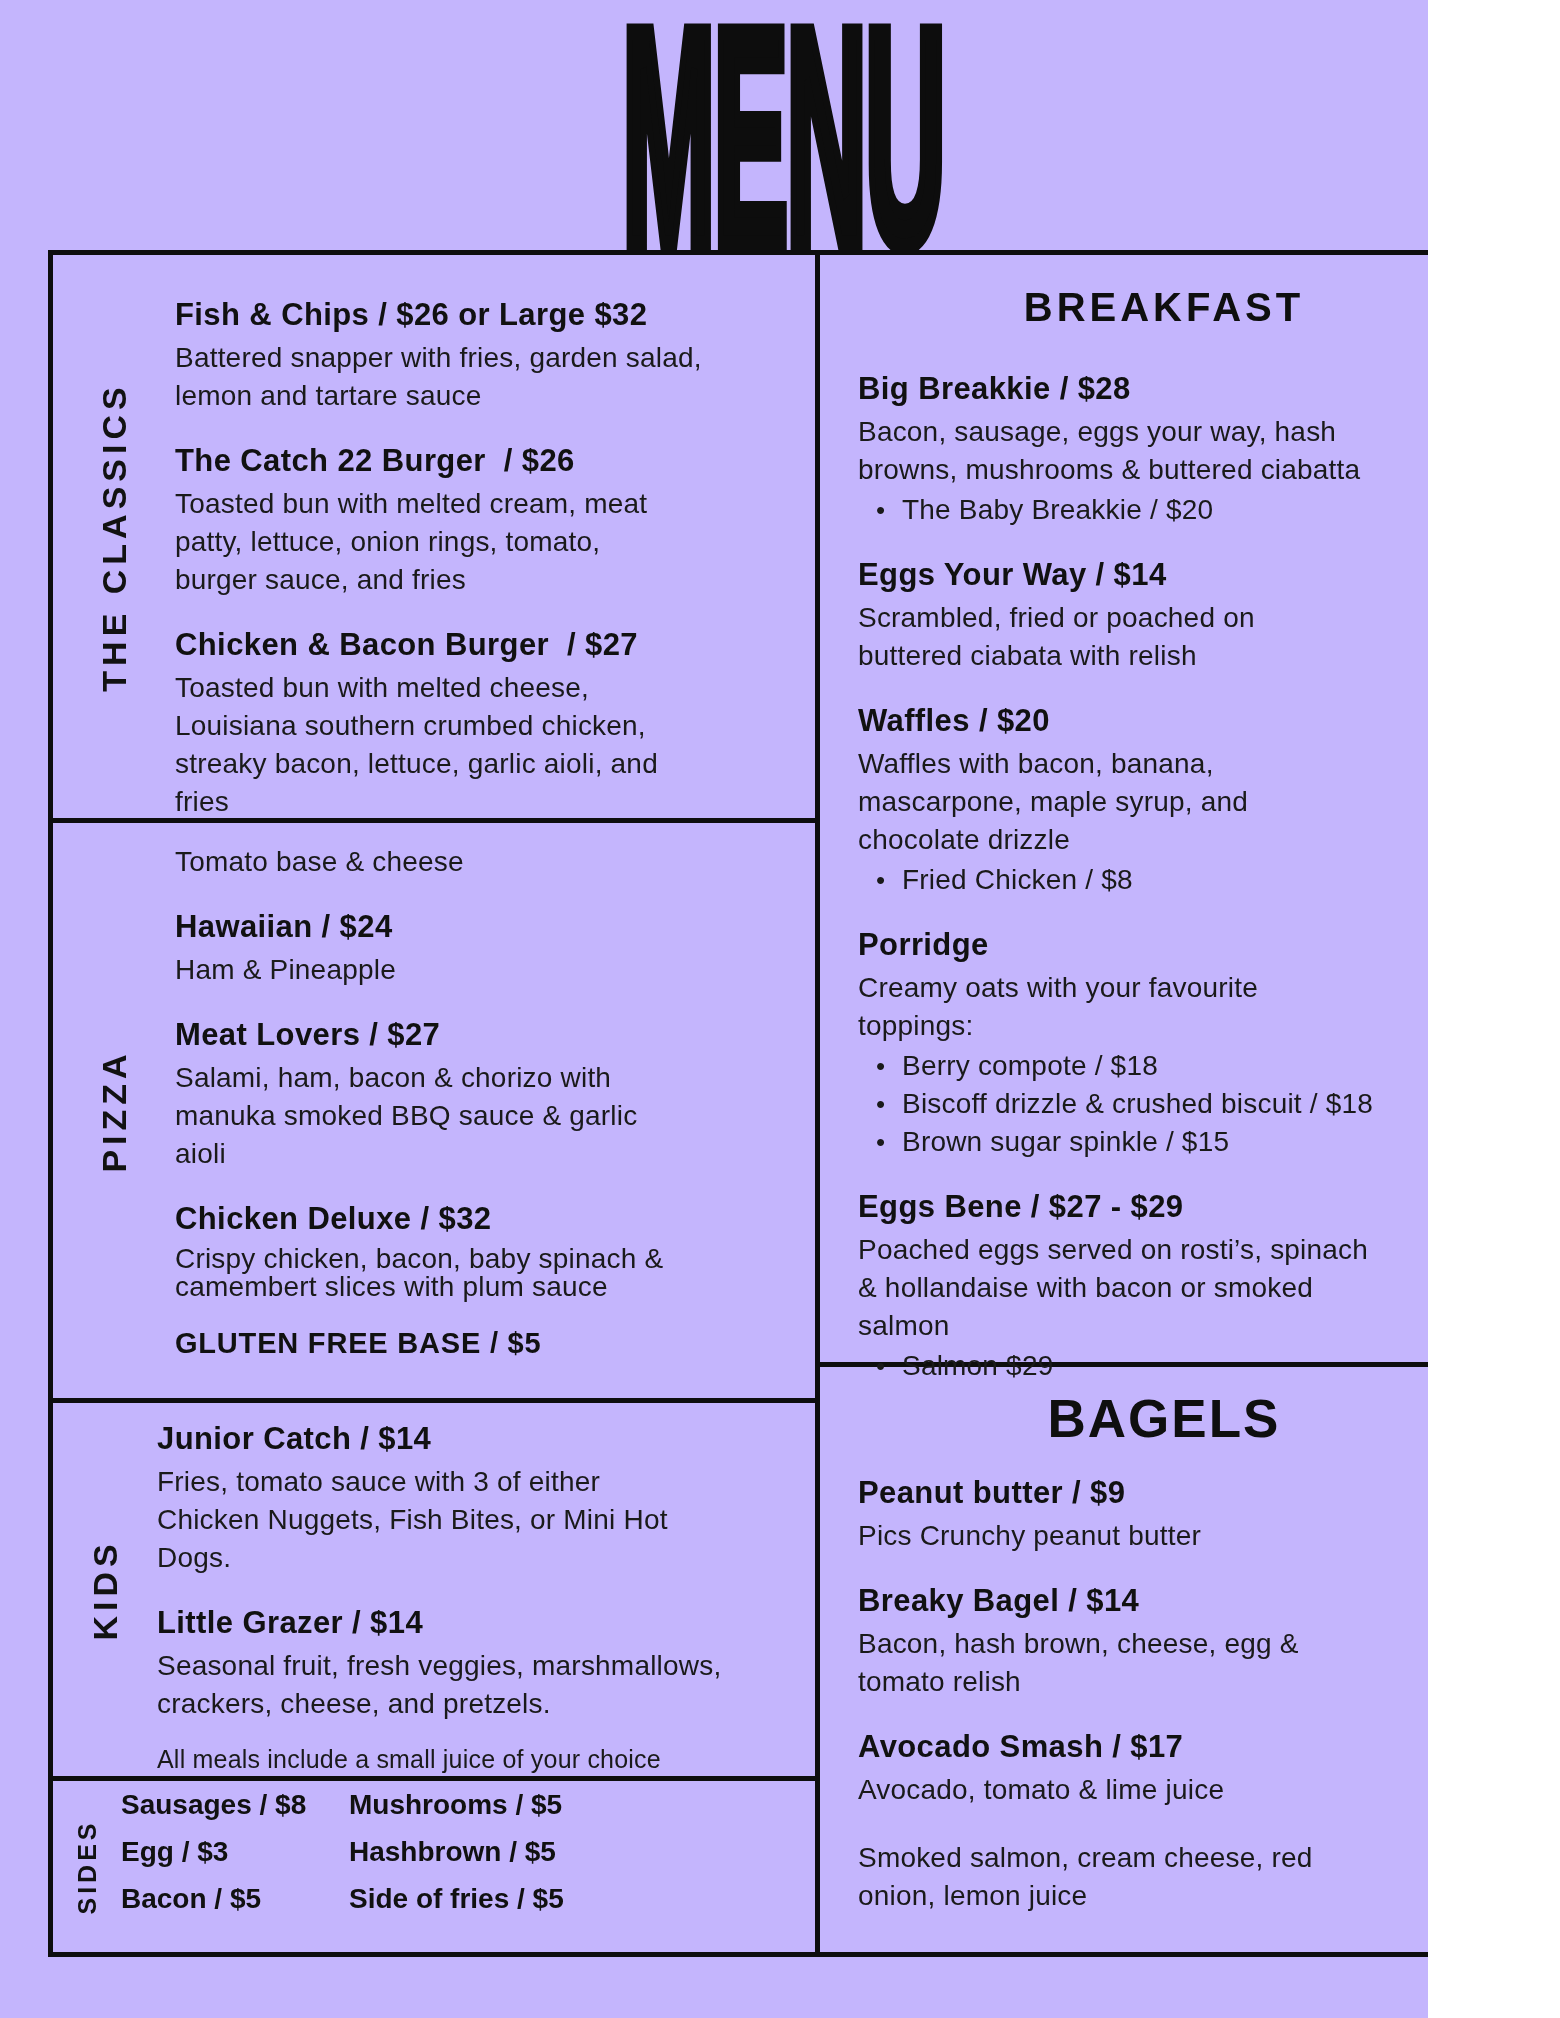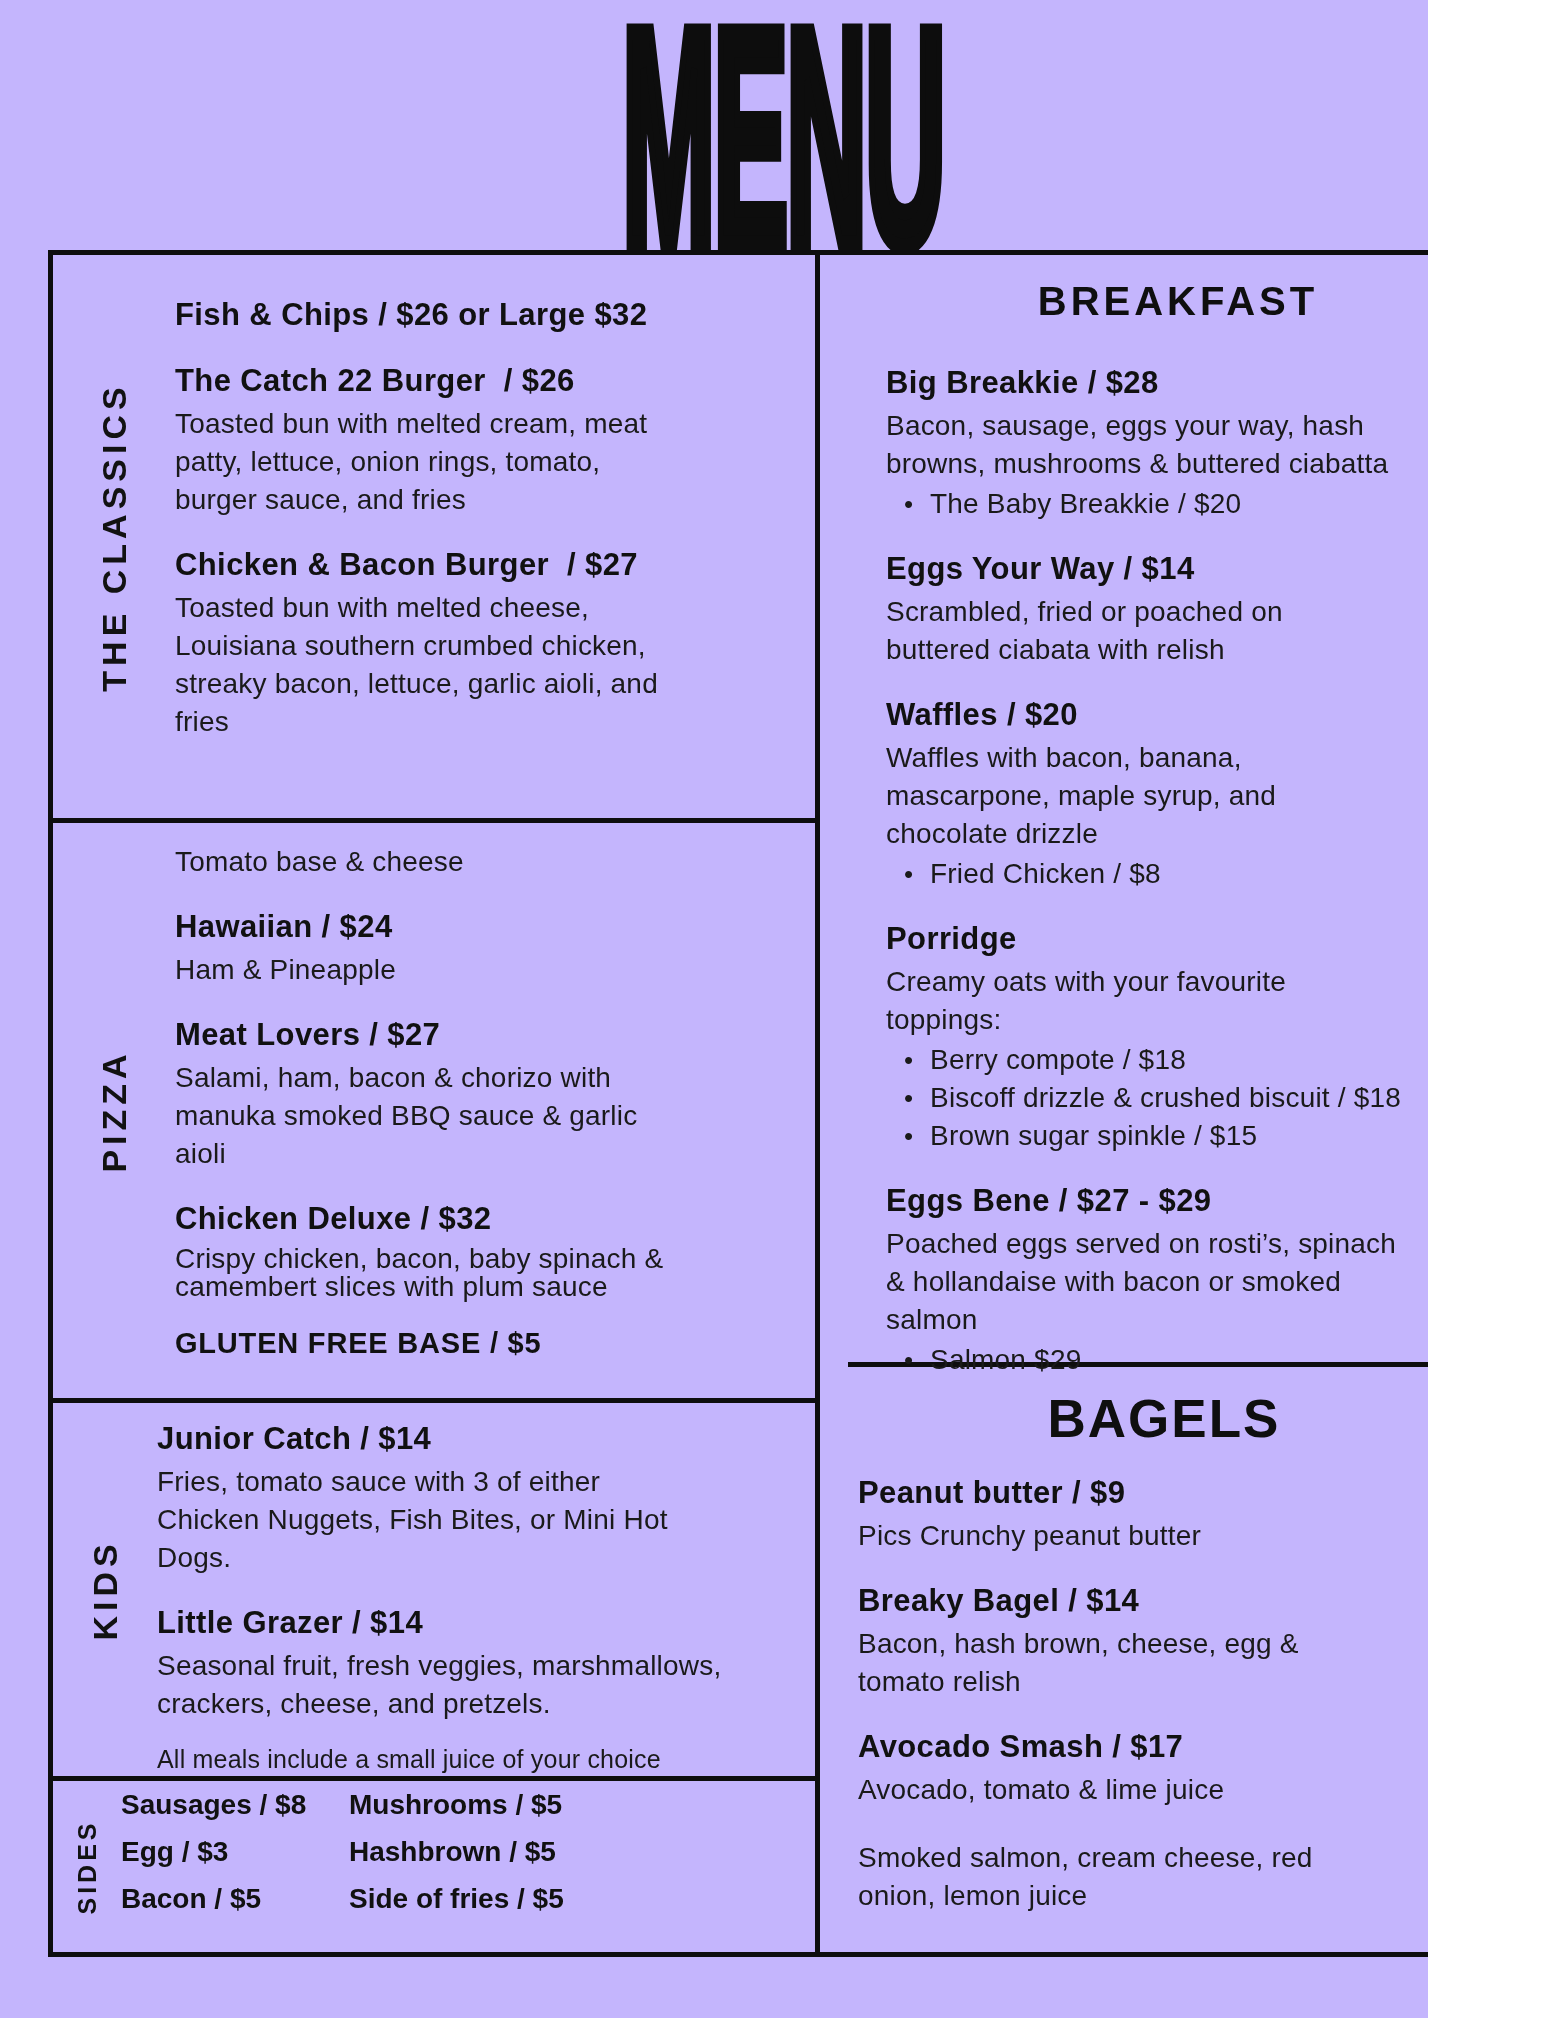--- a/index.html
+++ b/index.html
@@ -54,21 +54,21 @@
   .bullet-row{position:relative;font-size:28px;line-height:38px;padding-left:44px;letter-spacing:0.2px;color:#1a1a1a;}
   .bullet-row::before{content:"•";position:absolute;left:18px;top:0;font-size:26px;}
   .note-line{margin-top:26px;font-weight:700;font-size:29px;letter-spacing:0.8px;color:#111;}
   .footnote{margin-top:22px;font-size:25px;letter-spacing:0.2px;color:#1a1a1a;}
   
   .sides-grid{flex:1;display:flex;}
   .sides-col{display:flex;flex-direction:column;}
   .sides-col-1{width:228px;min-width:228px;}
   .side-item{font-weight:700;font-size:28px;line-height:47px;color:#111;}
   
-  .sec-breakfast{padding:22px 30px 0 38px;margin-left:28px;}
+  .sec-breakfast{padding:28px 30px 0 38px;}
   .sec-bagels{padding:24px 30px 0 38px;}
   .col-header{text-align:center;font-weight:700;color:#0f0f0f;}
   .breakfast-header{font-size:40px;line-height:48px;letter-spacing:4px;margin-bottom:12px;}
   .bagels-header{font-size:53px;line-height:56px;letter-spacing:2px;}
 </style>
 </head>
 <body>
 
 <div class="page">
 
@@ -84,20 +84,22 @@
 
     <div class="col-left">
 
       <div class="sec sec-classics">
         <div class="rail">
           <div class="vlabel">THE CLASSICS</div>
         </div>
         <div class="content">
           <div class="item">
             <div class="item-name">Fish &amp; Chips / $26 or Large $32</div>
+            <div class="item-desc">Battered snapper with fries, garden salad,
+lemon and tartare sauce</div>
           </div>
           <div class="item">
             <div class="item-name">The Catch 22 Burger  / $26</div>
             <div class="item-desc">Toasted bun with melted cream, meat
 patty, lettuce, onion rings, tomato,
 burger sauce, and fries</div>
           </div>
           <div class="item">
             <div class="item-name">Chicken &amp; Bacon Burger  / $27</div>
             <div class="item-desc">Toasted bun with melted cheese,

